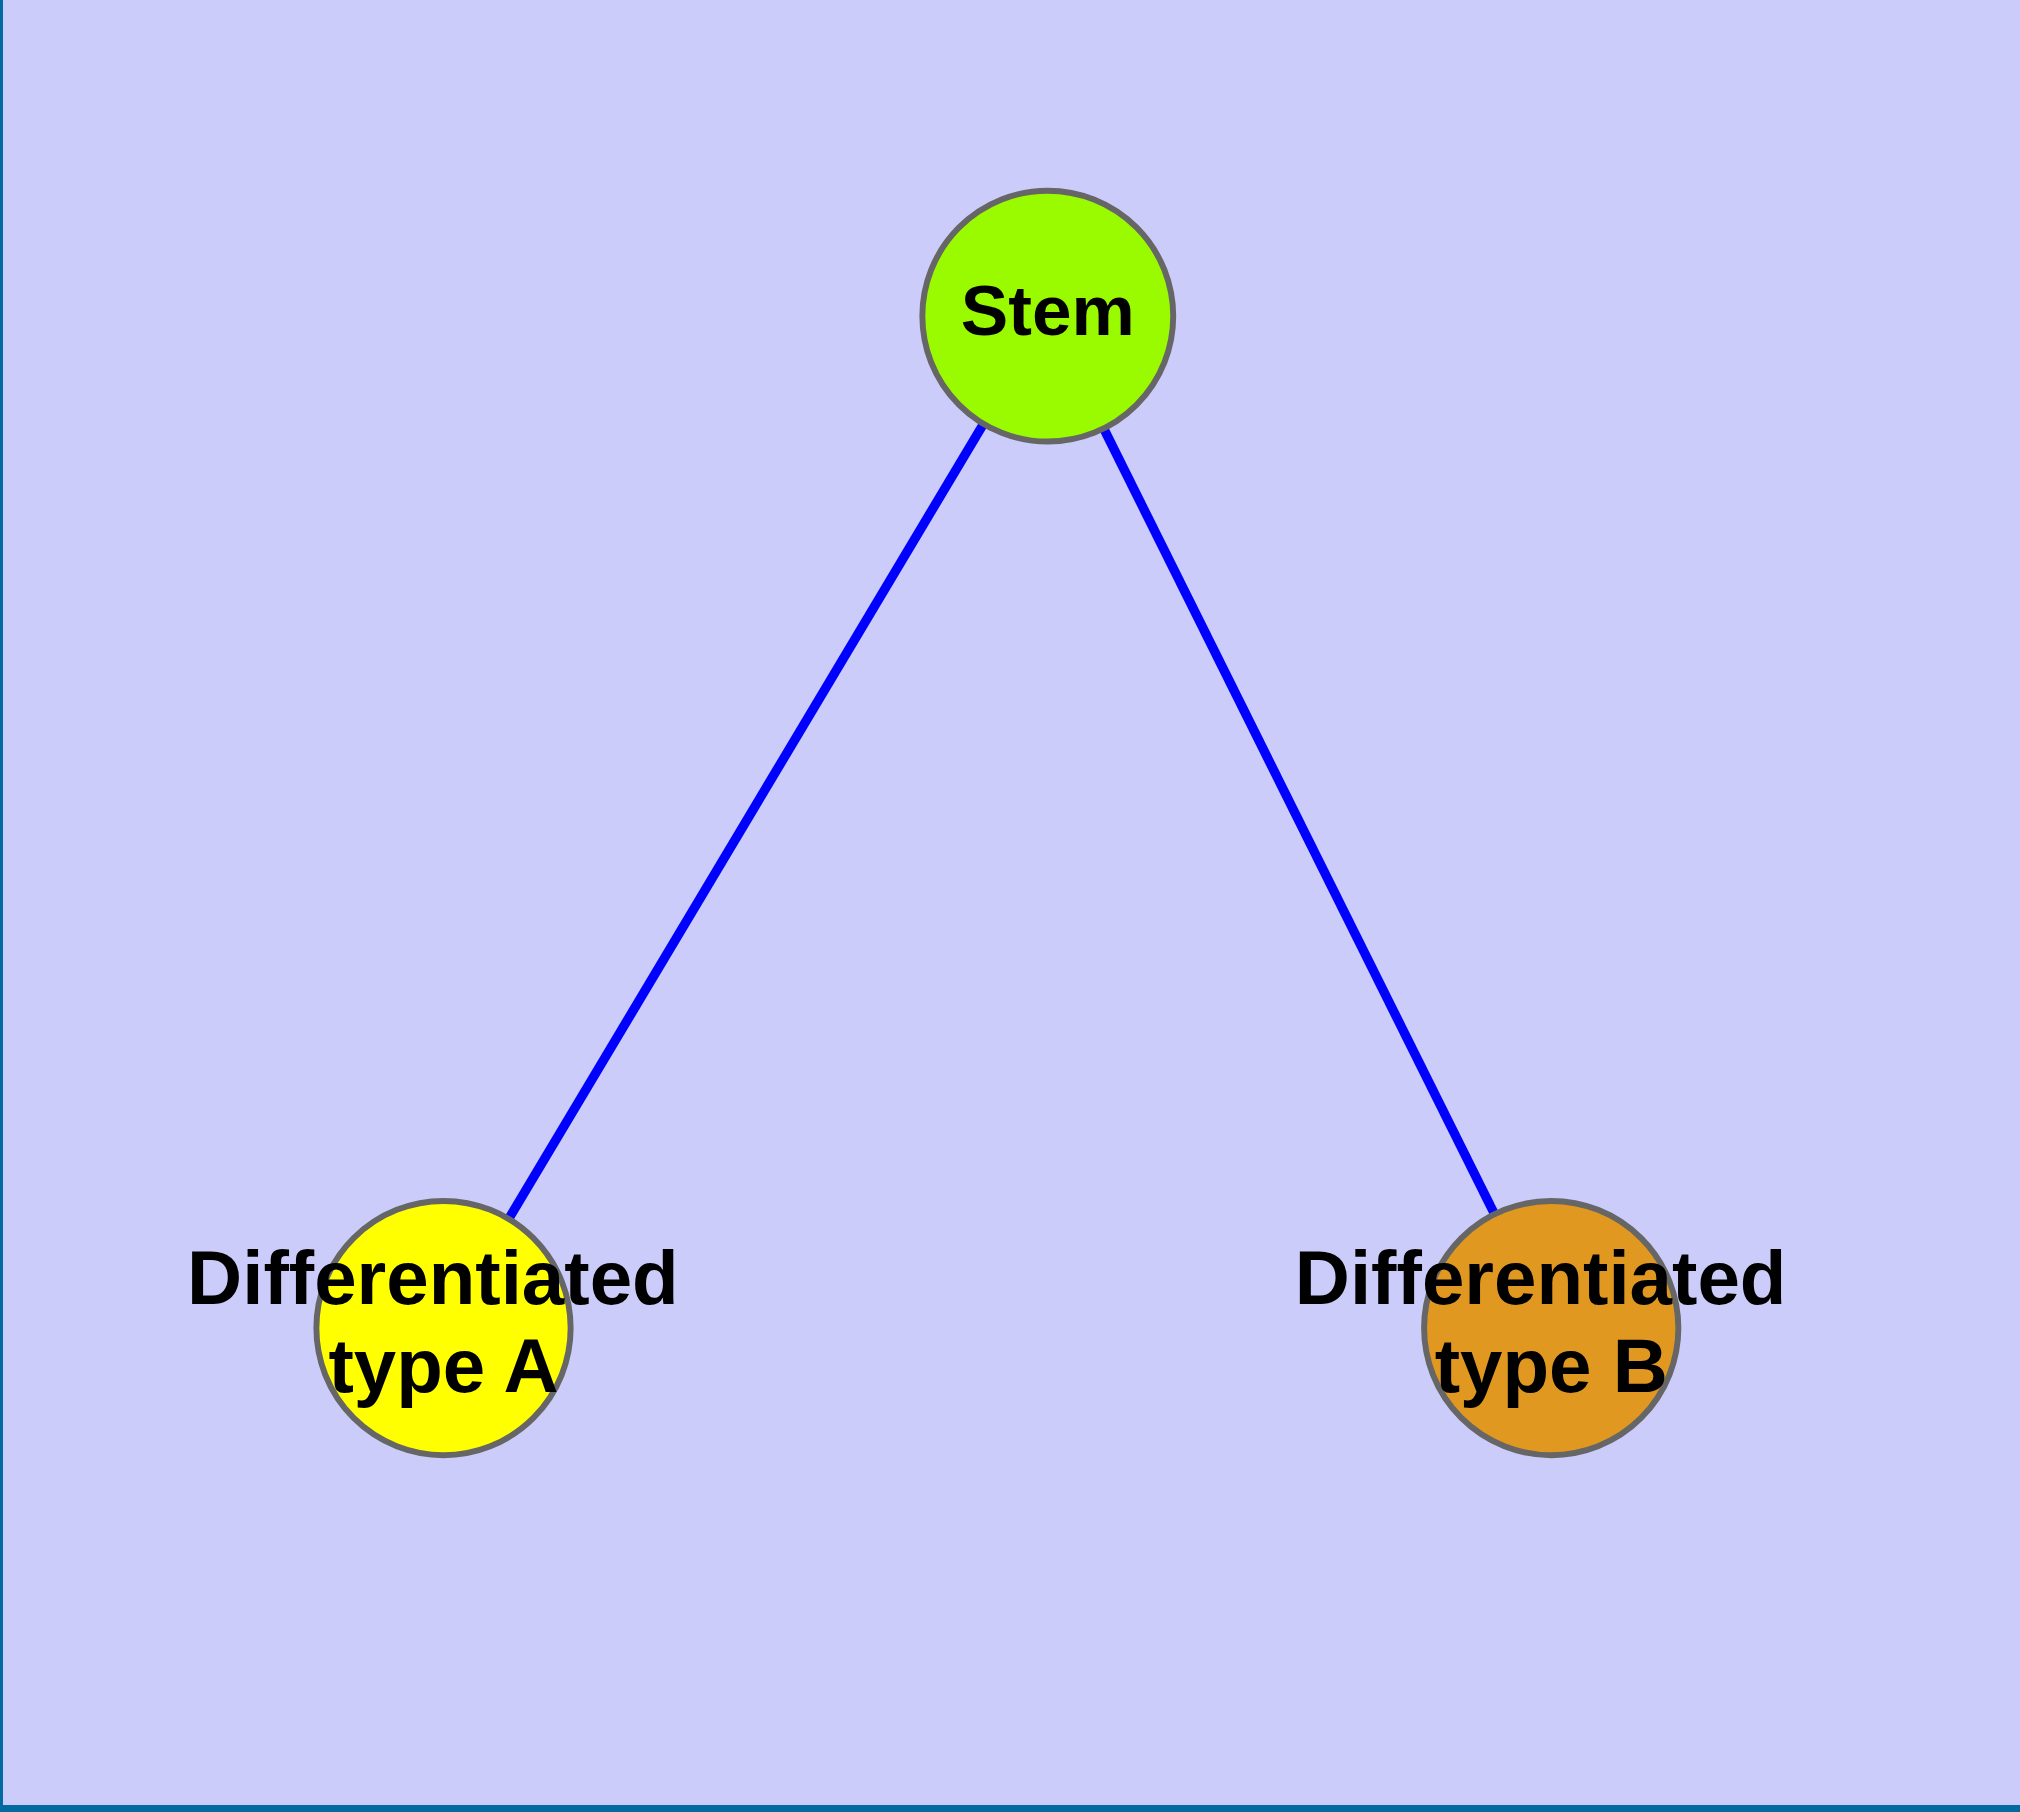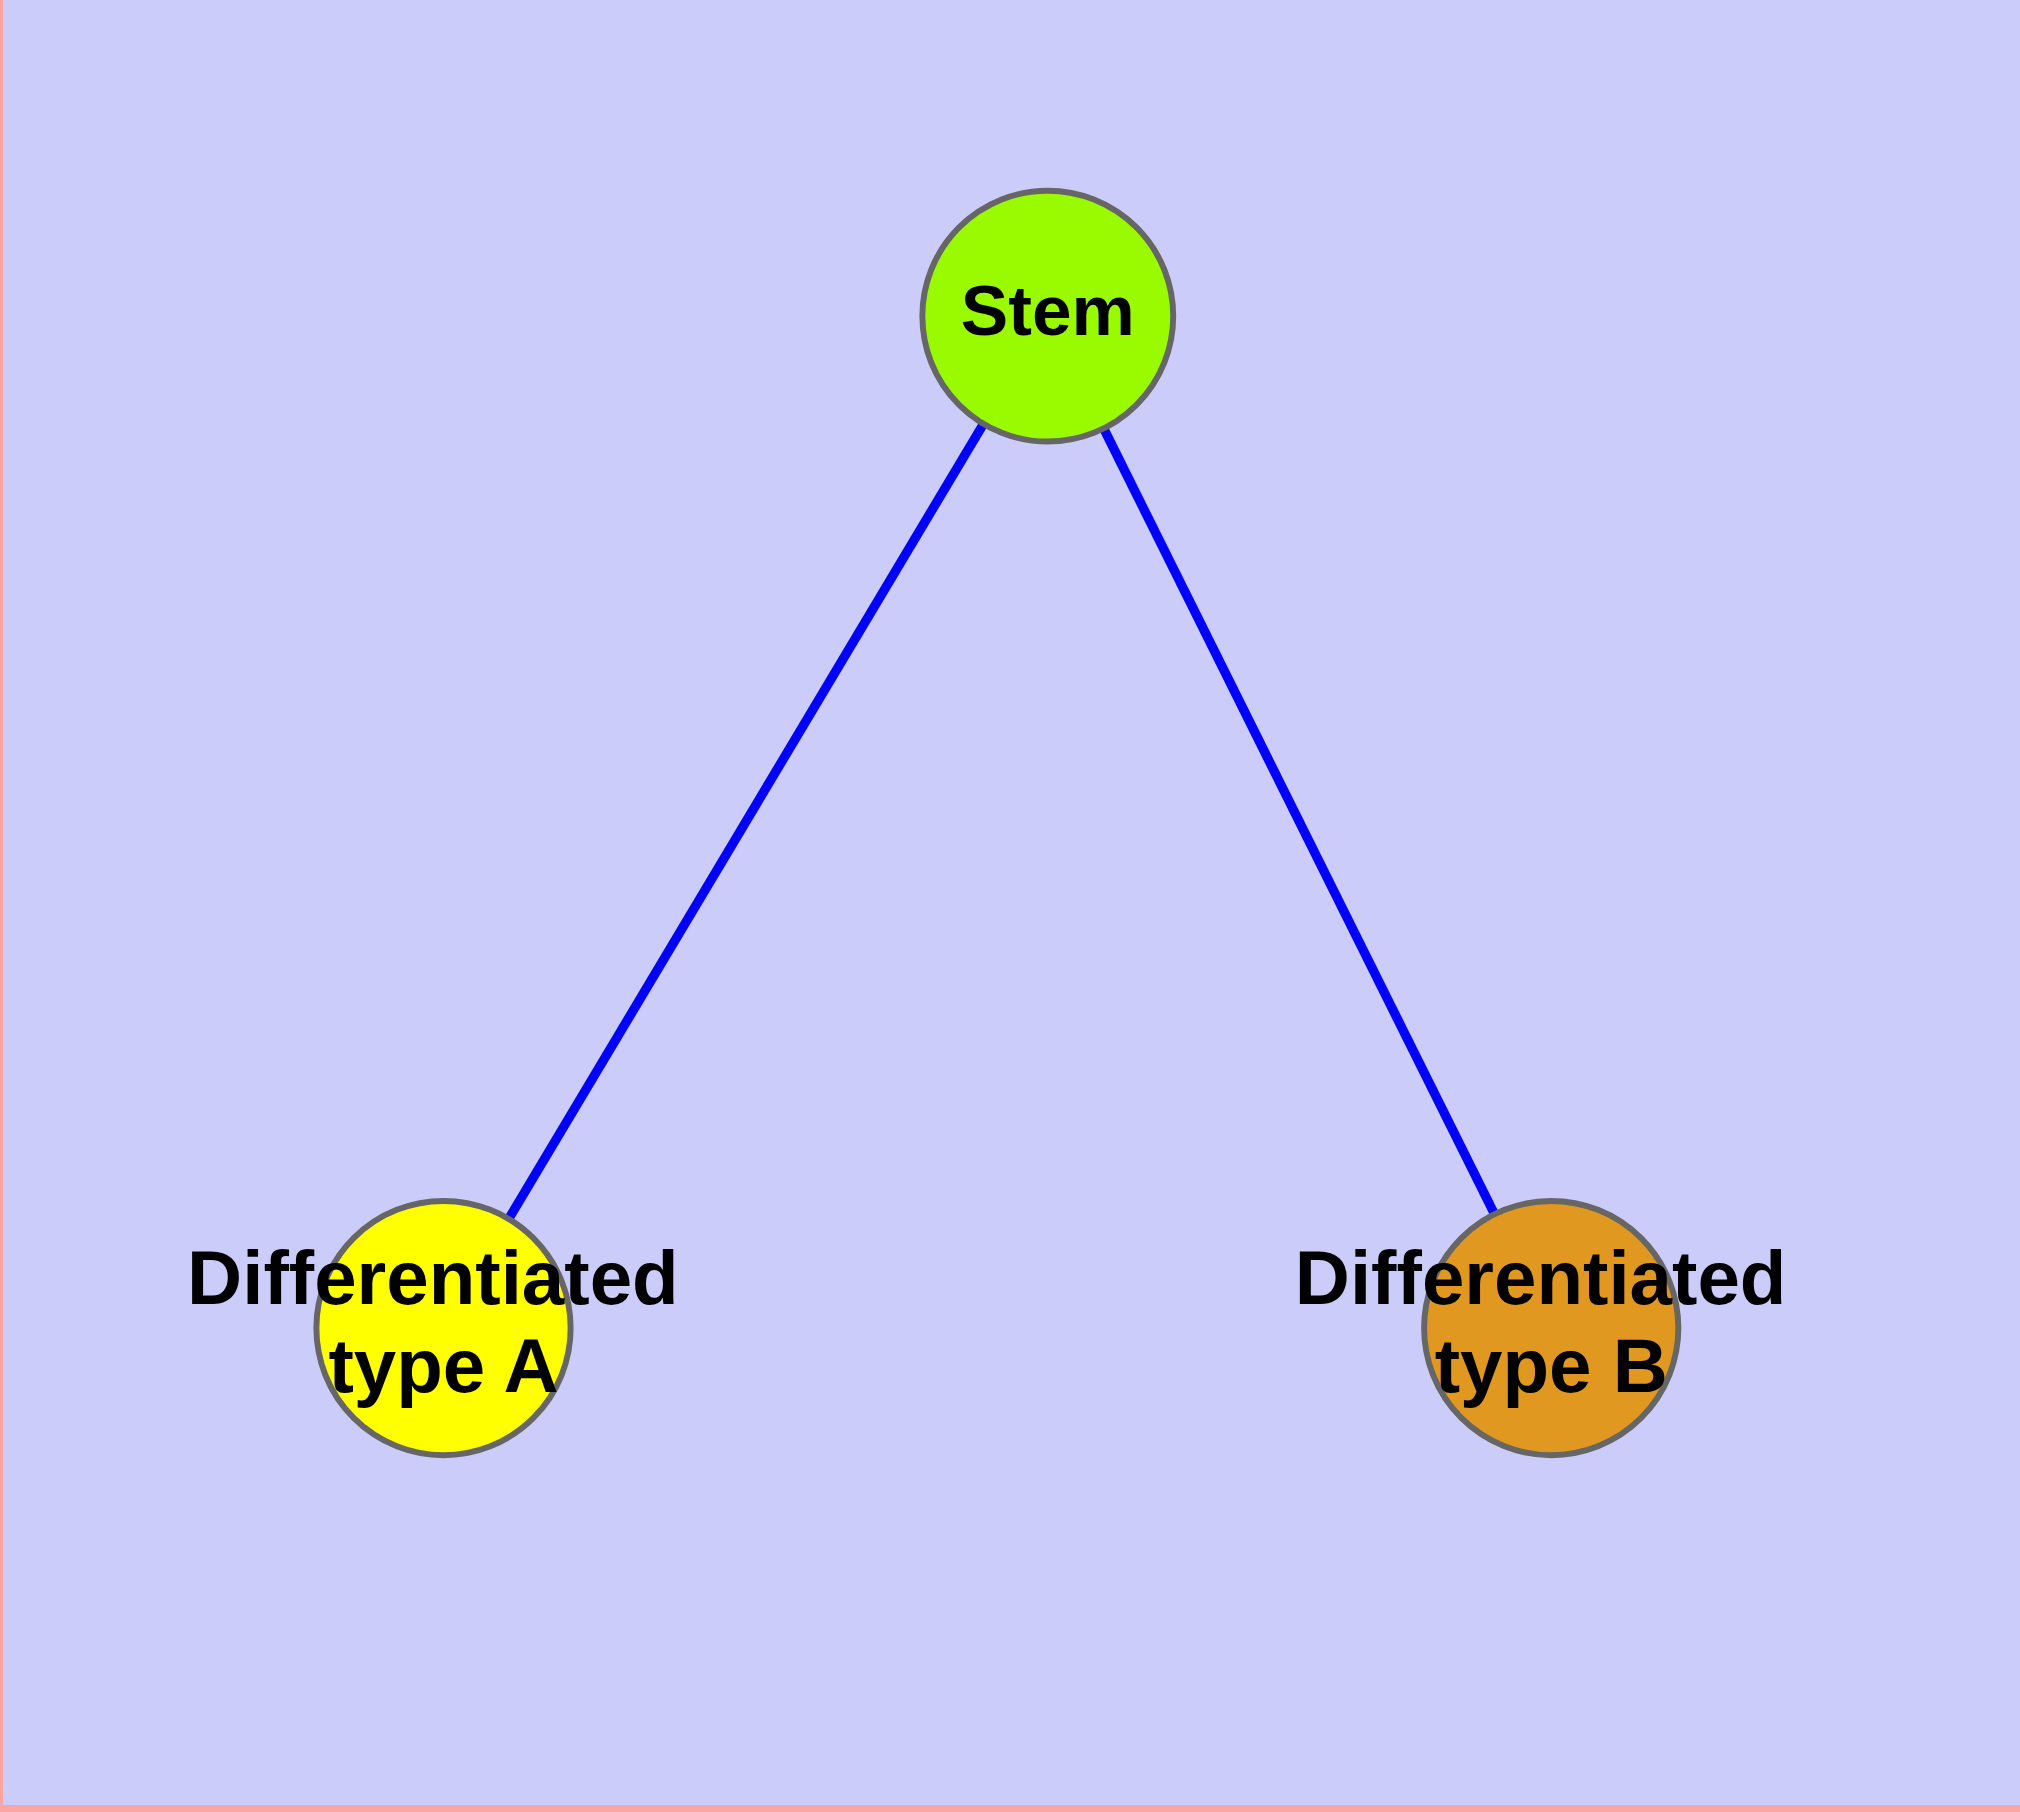--- a/index.html
+++ b/index.html
@@ -49,21 +49,21 @@
     text-anchor: middle;
     dominant-baseline: middle;
     paint-order: normal;
   }
   .node-label-root { font-size: 84px; }
   .node-label-leaf { font-size: 90px; }
 </style>
 </head>
 <body>
 
-<div id="canvas" style="background: #fca5a5;">
+<div id="canvas" style="background: #0369a1;">
   <div id="plot-area" style="background: rgb(204, 204, 250);"></div>
 
   <svg id="graph-svg" viewBox="0 0 2384 2138" xmlns="http://www.w3.org/2000/svg">
 
     <g>
       <line class="edge-line" id="edge-0" x1="1160.1208514478992" y1="500.06830767350385" x2="599.9045424514534" y2="1438.214553033611" stroke="#0000ff"></line>
       <line class="edge-line" id="edge-1" x1="1301.9211301556331" y1="505.50813031283815" x2="1763.1880437611828" y2="1432.701219277529" stroke="#0000ff"></line>
     </g>
 
     <g>

